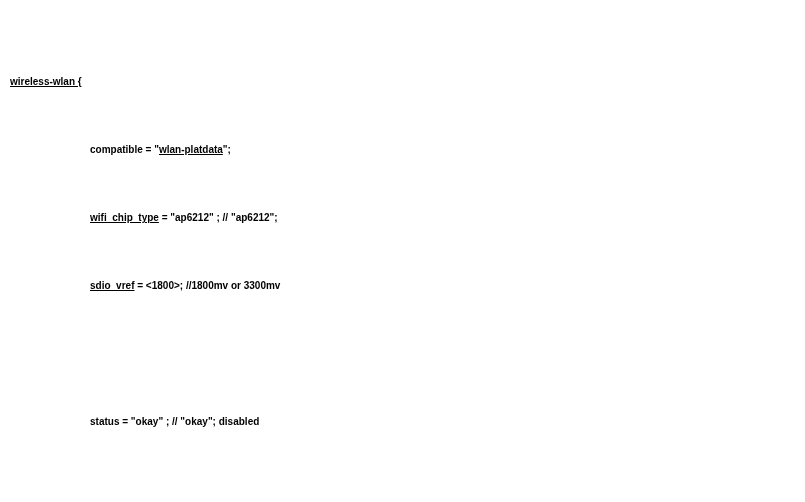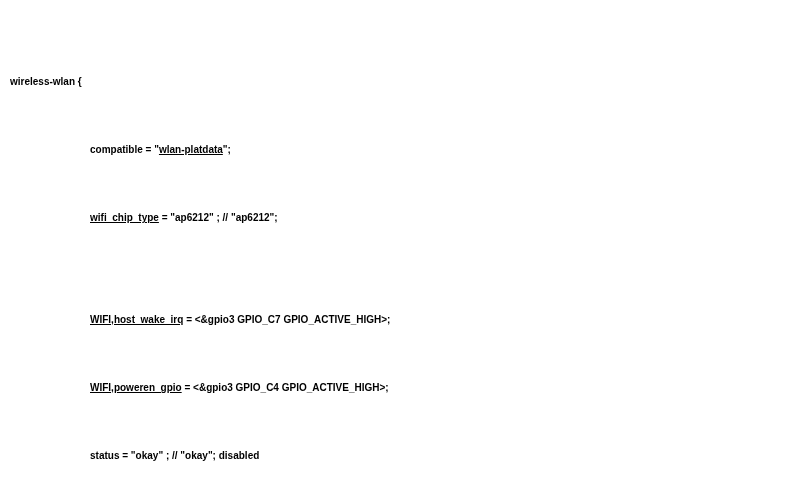--- a/index.html
+++ b/index.html
@@ -21,39 +21,38 @@
     padding: 0;
     min-height: 20px;
   }
   .squiggle {
     text-decoration-line: underline;
     text-decoration-style: wavy;
     text-decoration-color: #ff0000;
     text-decoration-thickness: 1px;
     text-decoration: underline;
   }
-  .ind1 { padding-left: 0px; }
+  .ind1 { padding-left: 0px; text-decoration: underline; }
   .ind2 { padding-left: 80px; }
 </style>
 </head>
 <body>
 
 
 
 <div class="code-block">
 <div class="line ind1"><span>wireless-wlan {</span></div>
 <div class="line"></div>
 <div class="line ind2"><span>compatible = "</span><span class="squiggle">wlan-platdata</span><span>";</span></div>
 <div class="line"></div>
 <div class="line ind2"><span class="squiggle">wifi_chip_type</span><span> = "ap6212" ; // "ap6212";</span></div>
 <div class="line"></div>
+<div class="line ind2"><span class="squiggle">sdio_vref</span><span> = &lt;1800&gt;; //1800mv or 3300mv</span></div>
 <div class="line"></div>
-<div class="line ind2"><span class="squiggle">WIFI,host_wake_irq</span><span> = &lt;&amp;gpio3 GPIO_C7 GPIO_ACTIVE_HIGH&gt;;</span></div>
 <div class="line"></div>
-<div class="line ind2"><span class="squiggle">WIFI,poweren_gpio</span><span> = &lt;&amp;gpio3 GPIO_C4 GPIO_ACTIVE_HIGH&gt;;</span></div>
 <div class="line"></div>
 <div class="line ind2"><span>status = "okay" ; // "okay"; disabled</span></div>
 
 
 
 
 
 
 
 

